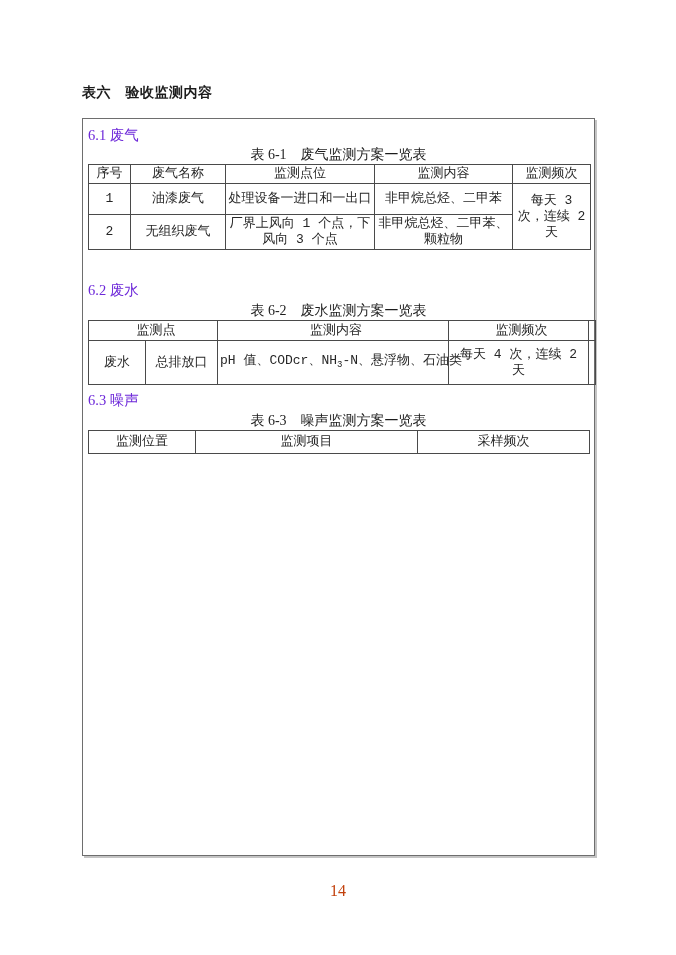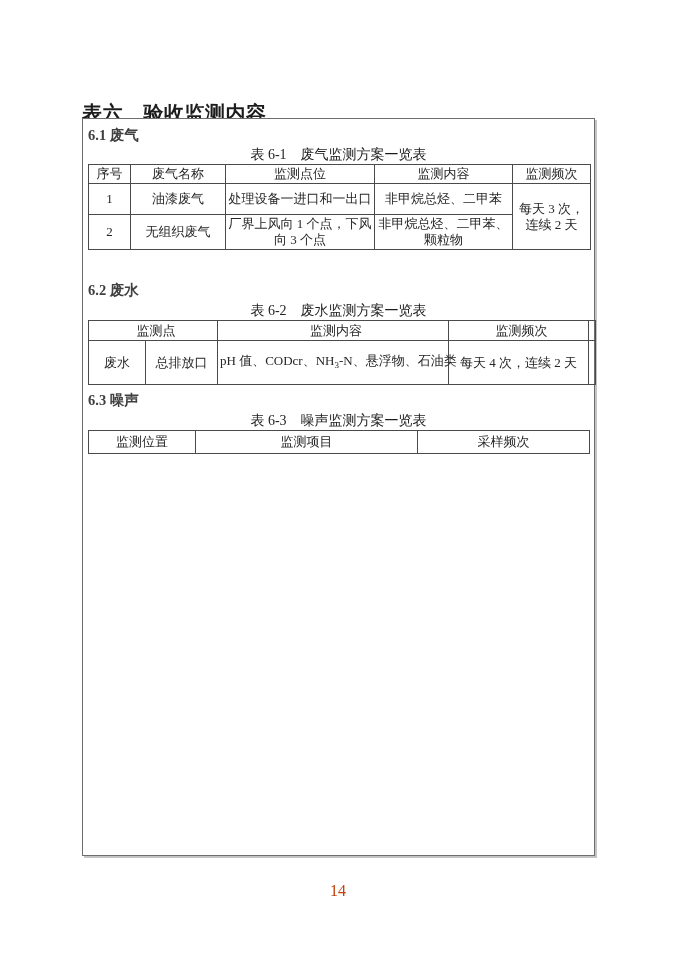--- a/index.html
+++ b/index.html
@@ -6,55 +6,56 @@
   html,body { background:#ffffff; }
   .page {
     position:relative;
     width:676px; height:955px;
     background:#ffffff;
     font-family:"Liberation Serif","DejaVu Serif",serif;
     color:#262626;
     overflow:hidden;
   }
   .doc-title {
-    position:absolute; left:82px; top:100px;
-    font-size:20px; font-weight:bold; color:#1c1c1c;
+    position:absolute; left:82px; top:84px;
+    font-size:14px; font-weight:bold; color:#1c1c1c;
     letter-spacing:0.5px;
     white-space:pre;
   }
   .outer-box {
     position:absolute; left:82px; top:118px;
     width:513px; height:738px;
     border:1px solid #6e6e6e;
     box-shadow:2px 2px 0 #c4c4c4;
     background:#ffffff;
   }
   .section-heading {
     position:absolute; left:5px;
-    font-size:14.5px; font-weight:bold; color:#404040;
+    font-size:14.5px; font-weight:normal; color:#6d28d9;
     white-space:pre;
   }
   .table-caption {
     position:absolute; left:0; width:100%;
     text-align:center;
     font-size:14px; font-weight:normal; color:#1c1c1c;
     white-space:pre;
   }
   table.mon {
     position:absolute; left:5px;
     border-collapse:collapse;
     table-layout:fixed;
   }
   table.mon td, table.mon th {
     border:1px solid #4a4a4a;
     text-align:center; vertical-align:middle;
     font-size:13px; font-weight:normal;
     color:#262626;
     padding:1px 2px;
     line-height:16px;
+    font-family:Liberation Mono, monospace;
   }
   td.sliver { padding:0; }
   .nowrap { white-space:nowrap; }
   sub.chem { font-size:9px; vertical-align:-3px; }
   .page-number {
     position:absolute; left:0; top:882px; width:100%;
     text-align:center; font-size:16px; color:#c2410c;
   }
   
   #table-6-1 { top:45px;  width:502px; }

